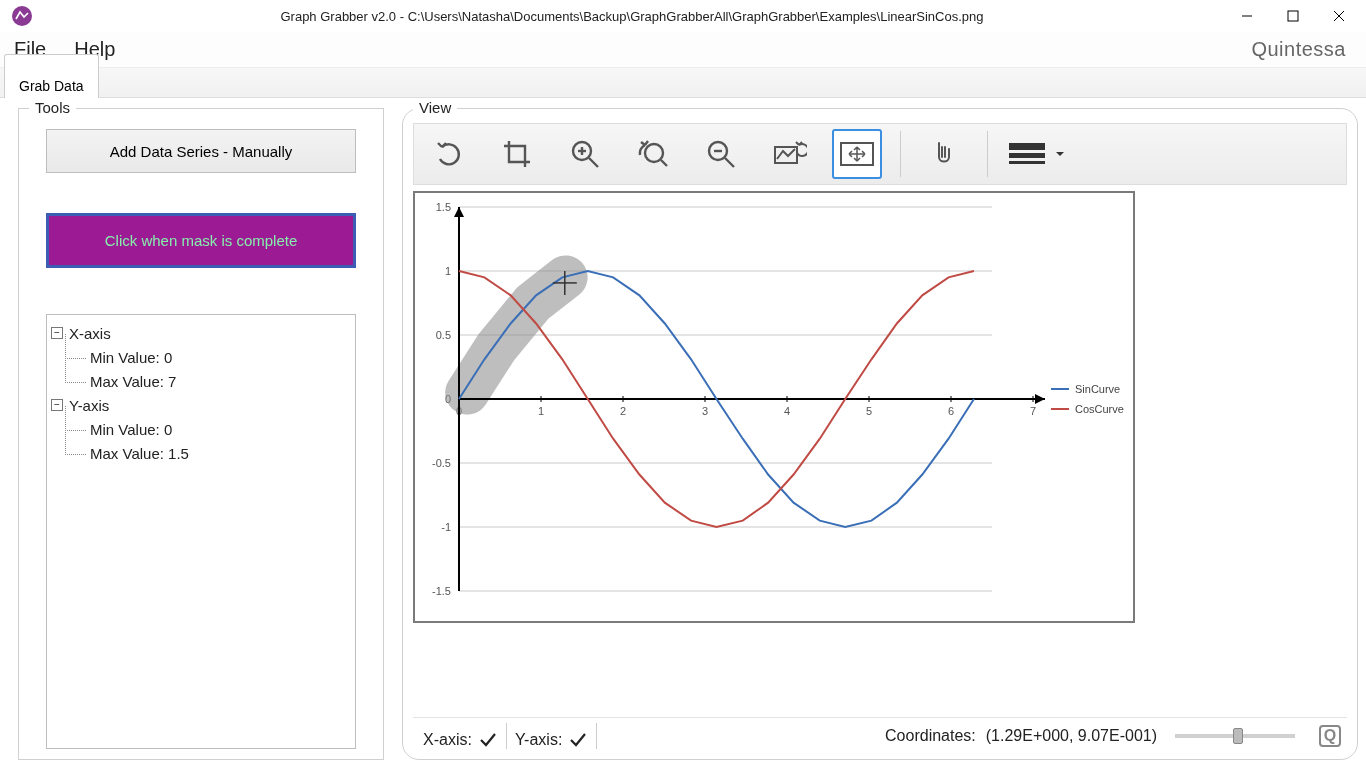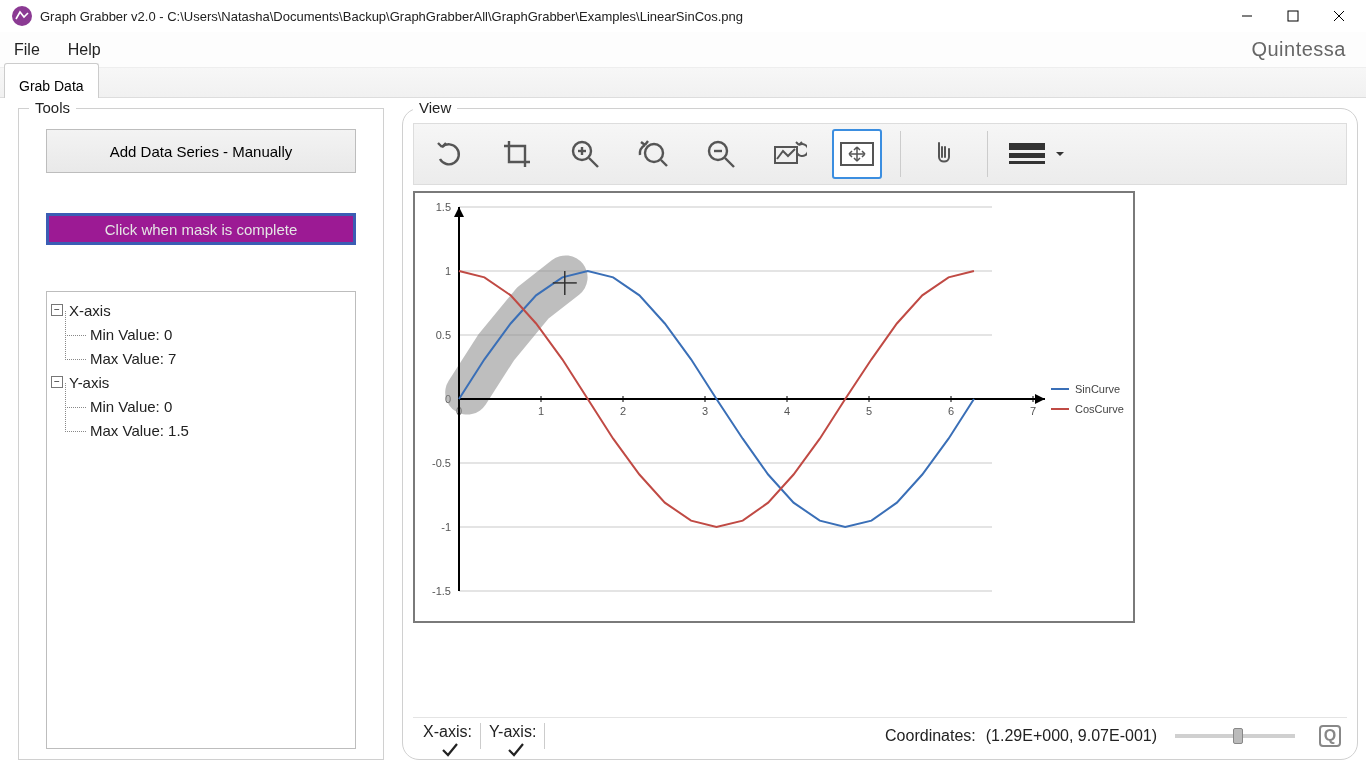--- a/index.html
+++ b/index.html
@@ -1,61 +1,61 @@
 <!DOCTYPE html>
 <html><head>
 <meta charset="utf-8">
 <style>
 * { box-sizing: border-box; margin: 0; padding: 0; font-family: "Segoe UI", Tahoma, sans-serif; }
 body { background: #ffffff; width: 1366px; height: 768px; overflow: hidden; display: flex; flex-direction: column; }
 
 
-.titlebar { height: 32px; display: flex; align-items: center; padding: 0 4px; background: #fff; }
+.titlebar { height: 32px; display: flex; align-items: center; padding: 0 4px; background: #fff; text-align: center; }
 .titlebar .app-icon { width: 20px; height: 20px; background: #8b3a93; border-radius: 50%; margin: 0 8px; display: flex; align-items: center; justify-content: center; color: #fff; font-size: 12px; }
 .titlebar .title-text { font-size: 13px; color: #222; flex: 1; white-space: nowrap; overflow: hidden; }
 .titlebar .win-controls { display: flex; gap: 0; }
 .titlebar .win-btn { width: 46px; height: 32px; display: flex; align-items: center; justify-content: center; cursor: pointer; }
 .titlebar .win-btn svg { stroke: #000; stroke-width: 1; fill: none; }
 
 
 .menubar { height: 36px; display: flex; align-items: center; padding: 0 14px; background: #fdfdfd; border-bottom: 1px solid #eee; }
-.menubar .menu-item { font-size: 16px; color: #222; margin-right: 28px; cursor: pointer; }
+.menubar .menu-item { font-size: 20px; color: #222; margin-right: 28px; cursor: pointer; }
 .brand { margin-left: auto; font-size: 20px; color: #666; letter-spacing: 0.5px; padding-right: 6px; }
 
 
 .tabstrip { height: 30px; background: linear-gradient(#f7f7f7,#f1f1f1); border-bottom: 1px solid #ddd; display: flex; align-items: flex-end; padding-left: 4px; }
-.tab { background: #fff; border: 1px solid #ccc; border-bottom: none; padding: 14px 14px 4px; font-size: 14px; cursor: pointer; border-radius: 3px 3px 0 0; position: relative; top: 1px; }
+.tab { background: #fff; border: 1px solid #ccc; border-bottom: none; padding: 23px 14px 4px; font-size: 14px; cursor: pointer; border-radius: 3px 3px 0 0; position: relative; top: 1px; }
 
 
 .main { flex: 1; display: flex; gap: 18px; padding: 10px 8px 8px 18px; background: #fff; }
 
 
 .panel { border: 1px solid #d0d0d0; position: relative; padding: 14px 10px 10px; }
 .panel-legend { position: absolute; top: -10px; left: 10px; background: #fff; padding: 0 6px; font-size: 15px; color: #222; }
 .tools { width: 366px; display: flex; flex-direction: column; gap: 28px; }
 .tools .btn { width: 310px; height: 44px; margin: 6px auto; background: linear-gradient(#f3f3f3,#e9e9e9); border: 1px solid #bdbdbd; font-size: 15px; cursor: pointer; display: flex; align-items: center; justify-content: center; }
-.tools .btn-mask { background: #9c1a94; color: #e5e5e5; border: 3px solid #3b5db4; height: 32px; }
+.tools .btn-mask { background: #9c1a94; color: #86efac; border: 3px solid #3b5db4; height: 55px; }
 .tree { margin: 12px auto 0; width: 310px; border: 1px solid #bdbdbd; flex: 1; padding: 6px 4px; font-size: 15px; color: #222; }
 .tree-node { display: flex; align-items: center; height: 24px; }
 .tree-node .toggle { width: 12px; height: 12px; border: 1px solid #777; display: inline-flex; align-items: center; justify-content: center; font-size: 10px; line-height: 1; margin-right: 6px; cursor: pointer; }
 .tree-child { margin-left: 14px; display: flex; align-items: center; height: 24px; }
 .tree-child::before { content: ""; display: inline-block; width: 20px; height: 24px; border-left: 1px dotted #888; border-bottom: 1px dotted #888; margin-right: 4px; transform: translateY(-11px); }
 
 
 .view { flex: 1; display: flex; flex-direction: column; padding: 14px 10px 6px; border-radius: 17px; }
 .toolbar { height: 62px; background: linear-gradient(#f6f6f6,#ececec); border: 1px solid #ddd; display: flex; align-items: center; padding: 0 10px; gap: 18px; }
 .tool-icon { width: 50px; height: 50px; display: flex; align-items: center; justify-content: center; cursor: pointer; border-radius: 3px; }
 .tool-icon.active { border: 2px solid #3b8ee0; background: #fff; }
 .tool-sep { width: 1px; height: 46px; background: #ccc; }
 .chart-wrap { flex: 1; display: flex; align-items: flex-start; justify-content: flex-start; padding: 6px 0; }
 .chart-box { border: 2px solid #7a7a7a; background: #fff; width: 722px; height: 432px; position: relative; }
 
 
 .statusbar { height: 36px; display: flex; align-items: center; padding: 0 6px 0 2px; font-size: 16px; color: #222; border-top: 1px solid #e4e4e4; }
-.status-seg { display: flex; align-items: center; padding: 0 8px; border-right: 1px solid #ccc; height: 26px; flex-direction: column; }
+.status-seg { display: flex; align-items: flex-end; padding: 0 8px; border-right: 1px solid #ccc; height: 26px; }
 .status-seg:last-of-type { border-right: none; }
 .statusbar .check { margin-left: 6px; }
 .coords { margin-left: auto; display: flex; align-items: center; gap: 10px; }
 .slider-track { width: 120px; height: 4px; background: #d0d0d0; position: relative; margin: 0 8px; }
 .slider-thumb { position: absolute; top: -6px; left: 58px; width: 10px; height: 16px; background: #bbb; border: 1px solid #888; border-radius: 2px; }
 .corner-icon { width: 22px; height: 22px; border: 2px solid #888; border-radius: 4px; display: flex; align-items: center; justify-content: center; color: #888; font-weight: bold; margin-left: 6px; }
 
 svg { display: block; }
 </style>
 </head>

